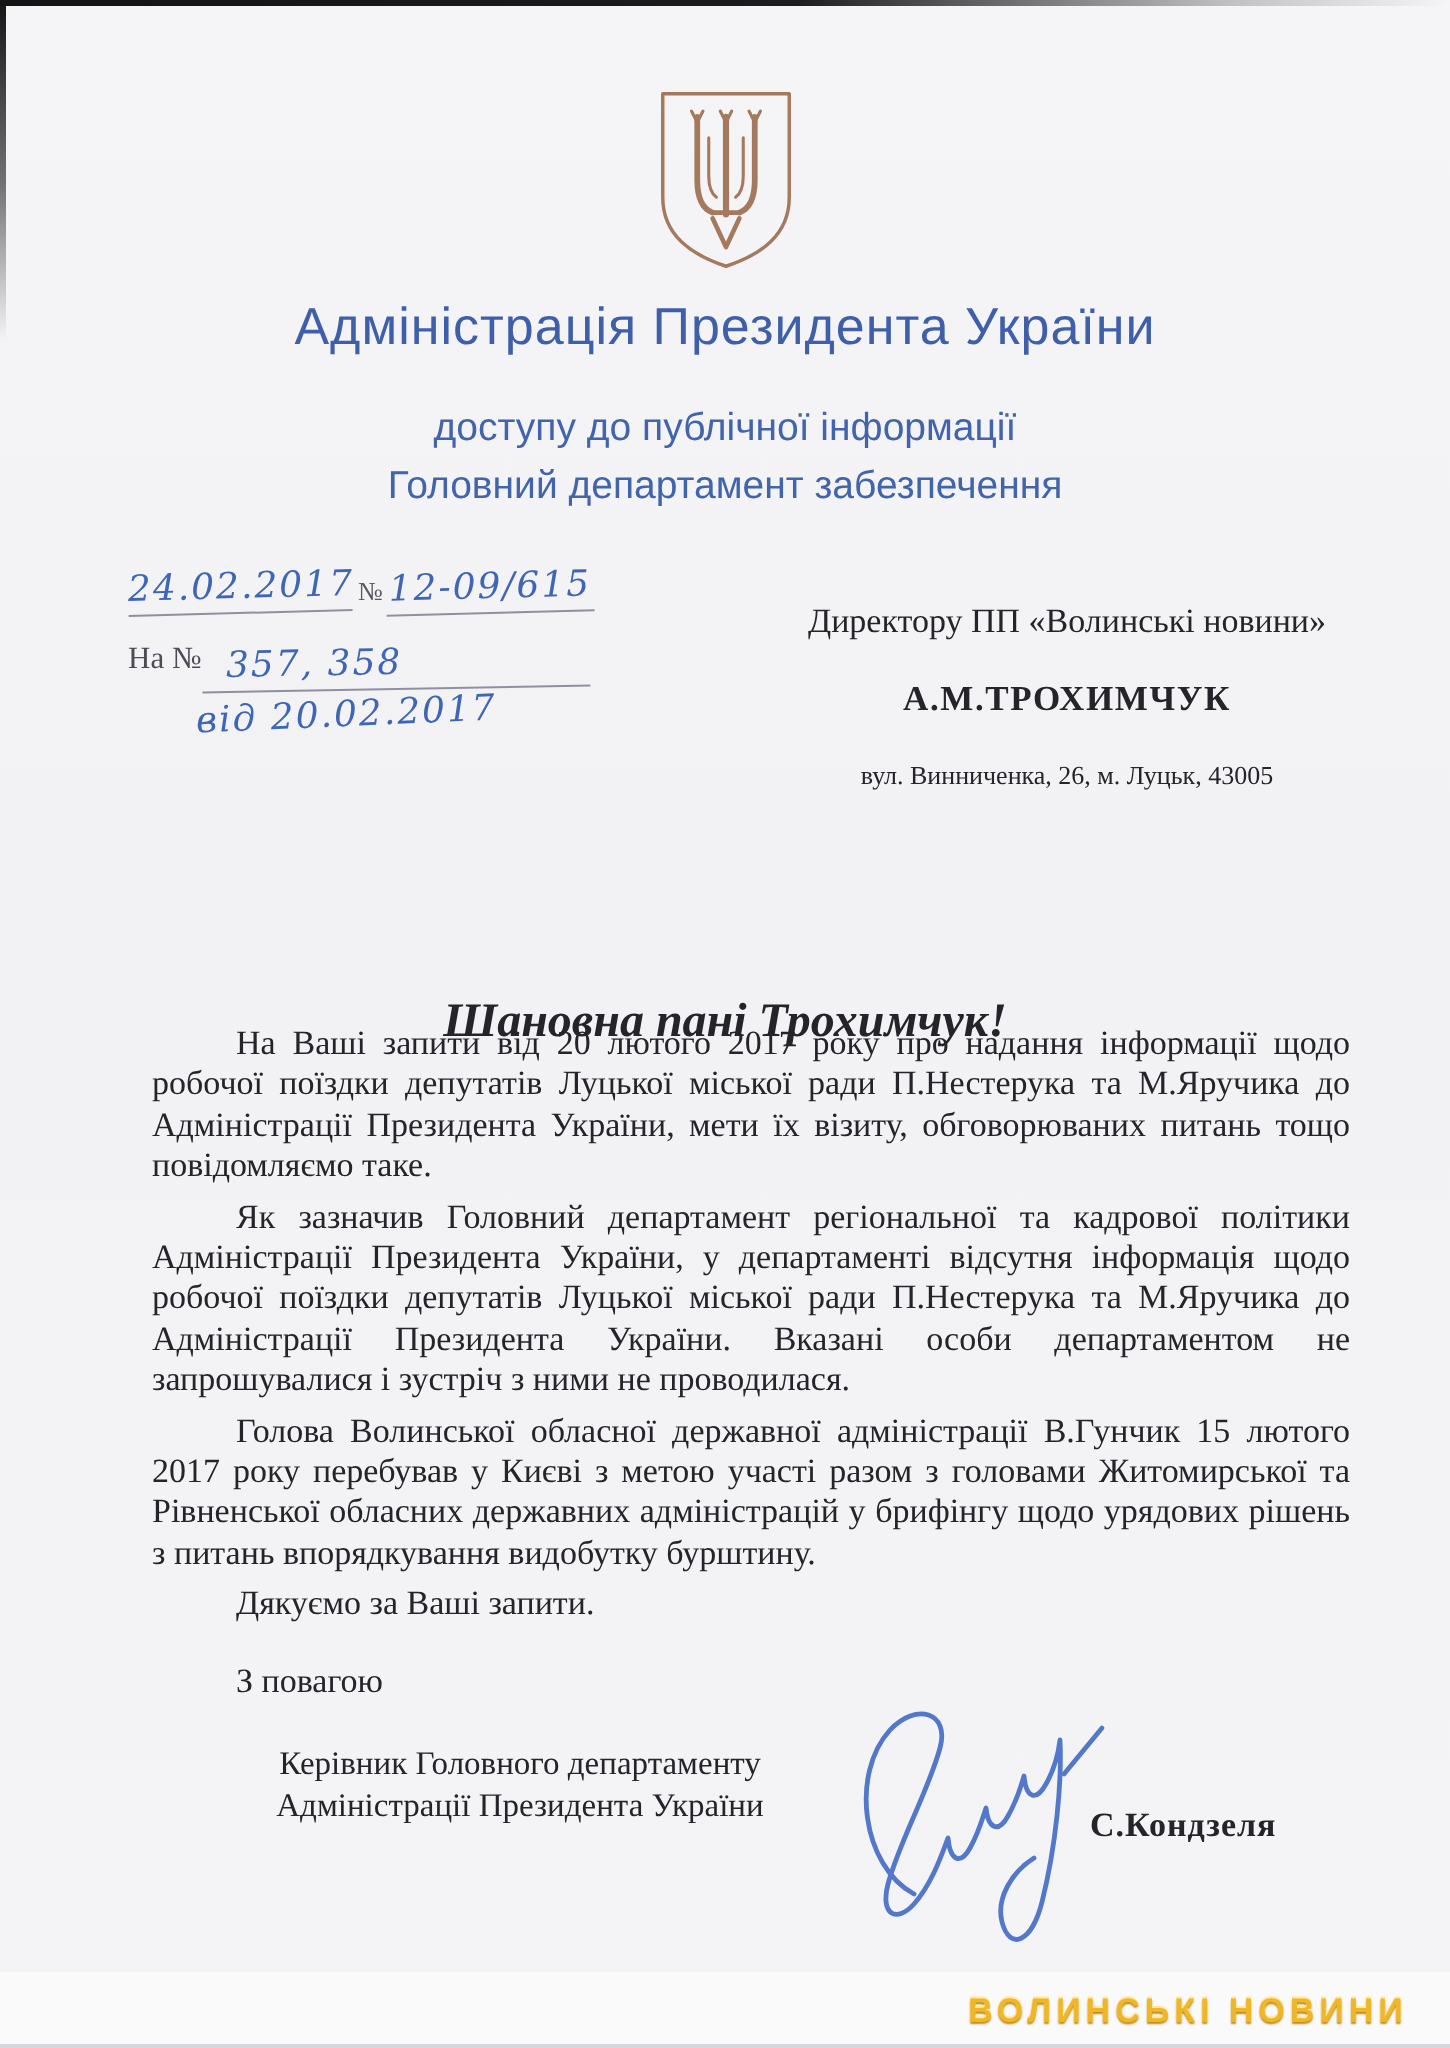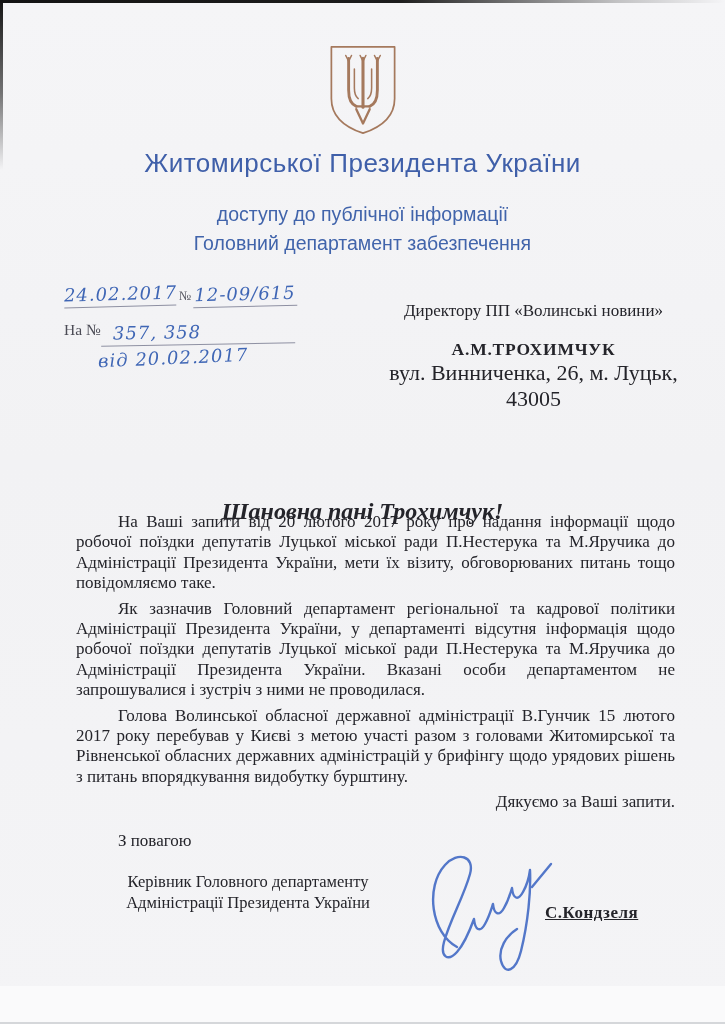--- a/index.html
+++ b/index.html
@@ -83,44 +83,44 @@
   }
   .ref-reply-date {
     margin: 2px 0 0 34px; font-size: 18px; transform: rotate(-2.5deg);
     display: inline-block;
   }
 
   
   .recipient { position: absolute; left: 381px; top: 301px; width: 305px; text-align: center; }
   .recipient-role { font-size: 17px; }
   .recipient-name { font-size: 17.5px; font-weight: bold; letter-spacing: 0.8px; margin-top: 18px; }
-  .recipient-address { font-size: 22px; }
+  .recipient-address { font-size: 13px; margin-top: 20px; }
 
   .salutation {
     position: absolute; top: 476px; left: 0; width: 100%;
     text-align: center; font-size: 24px; font-weight: bold; font-style: italic; margin-top: 22px;
   }
 
   .body-text { position: absolute; left: 76px; top: 512px; width: 599px; }
   .body-text p {
     margin: 0 0 5px 0;
     font-size: 17px; line-height: 20.4px;
     text-align: justify; text-indent: 42px;
   }
-  .body-text p.thanks { margin-top: 0; text-align: right; }
+  .body-text p.thanks { margin-top: 0; text-align: left; }
   .body-text p.closing { margin-top: 18px; text-indent: 42px; text-align: left; }
 
   .signer-title {
-    position: absolute; left: 52px; top: 872px; width: 392px;
+    position: absolute; left: 64px; top: 872px; width: 392px;
     text-align: center; font-size: 16.5px; line-height: 20.5px;
   }
   .signature-stroke { position: absolute; left: 423px; top: 843px; width: 140px; height: 150px; }
   .signer-name {
     position: absolute; left: 545px; top: 903px;
-    font-size: 17px; font-weight: bold; letter-spacing: 0.5px; text-decoration: underline;
+    font-size: 17px; font-weight: bold; letter-spacing: 0.5px;
   }
 
   .watermark {
     position: absolute; left: 484px; top: 996px;
     font-family: "Liberation Sans", sans-serif;
     font-size: 17px; font-weight: bold; letter-spacing: 2.5px;
     color: #efb62a;
     text-shadow: 0 -1px 0 #ffe9a0, 0 1px 1px #c08a10;
     white-space: nowrap;
   }
@@ -145,21 +145,21 @@
         <path d="M33,68 L40,83 L47,68" stroke-width="2.4"></path>
         <path d="M22,12 L25,18 L28,12" stroke-width="1.6"></path>
         <path d="M37,12 L40,18 L43,12" stroke-width="1.6"></path>
         <path d="M52,12 L55,18 L58,12" stroke-width="1.6"></path>
         <path d="M31,26 V46 Q31,54 35,57" stroke-width="1.6"></path>
         <path d="M49,26 V46 Q49,54 45,57" stroke-width="1.6"></path>
       </g>
     </svg>
   </div>
 
-  <div class="org-title">Житомирської Президента України</div>
+  <div class="org-title">Адміністрація Президента України</div>
   <div class="dept-subtitle">
     <div>доступу до публічної інформації</div>
     <div>Головний департамент забезпечення</div>
   </div>
 
   <div class="ref-block">
     <div class="ref-row1">
       <span class="hand ref-date">24.02.2017</span>
       <span class="ref-no-label">№</span>
       <span class="hand ref-number">12-09/615</span>
@@ -196,13 +196,14 @@
     <svg width="140" height="150" viewBox="0 0 140 150" xmlns="http://www.w3.org/2000/svg">
       <g stroke="#5377c9" stroke-width="2.4" fill="none" stroke-linecap="round" stroke-linejoin="round">
         <path d="M34,104 C8,90 2,44 22,22 C35,8 52,13 47,31 C41,53 27,77 21,99 C17,114 25,119 34,109 C42,100 47,87 51,76 C52,87 57,90 62,81 C66,74 68,67 70,61 C71,71 76,74 81,65 C85,58 87,52 89,45 C90,56 95,58 100,49 C104,42 106,35 107,27 C108,48 105,80 98,108 C93,128 82,133 78,118 C75,106 83,93 94,86"></path>
         <path d="M109,44 L128,21"></path>
       </g>
     </svg>
   </div>
 
   <div class="signer-name">С.Кондзеля</div>
 
+  <div class="watermark">ВОЛИНСЬКІ НОВИНИ</div>
 </div>
 
 </body></html>

